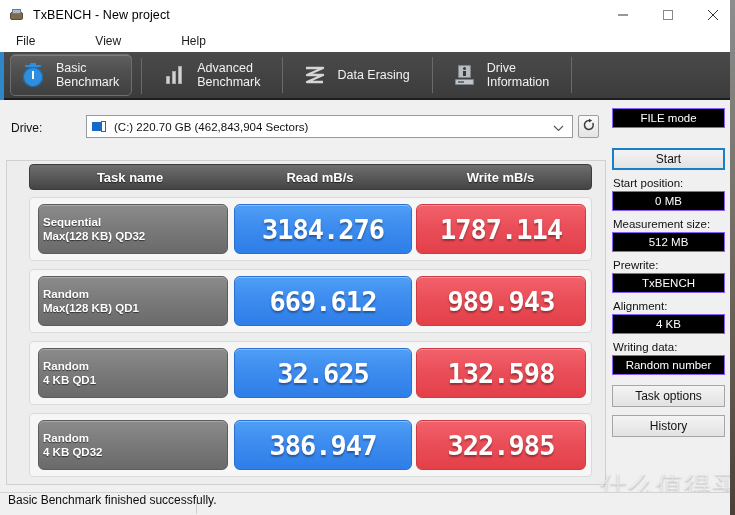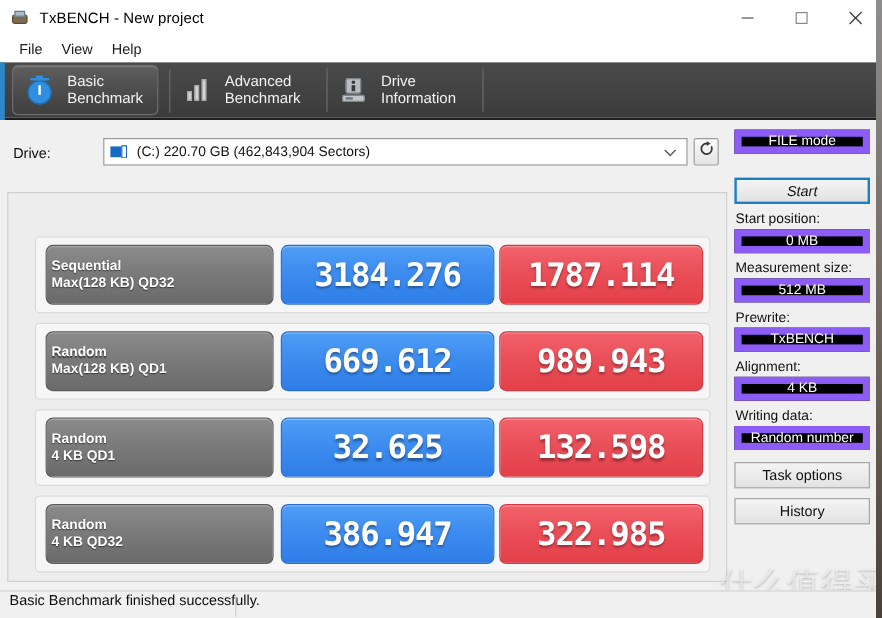--- a/index.html
+++ b/index.html
@@ -44,32 +44,34 @@
     align-items: center; justify-content: center;
     color: #3c3c3c;
   }
   .wbtn svg { display: block; }
 
   
   .menubar {
     position: absolute; left: 0; top: 30px; width: 735px; height: 22px;
     background: #ffffff; display: flex; align-items: center;
     padding-left: 9px;
+    gap: 44px;
   }
   .menu-item {
     font-size: 12px; color: #1a1a1a; padding: 2px 9px 3px 7px;
     white-space: nowrap;
   }
 
   
   .tabstrip {
     position: absolute; left: 0; top: 52px; width: 735px; height: 48px;
     background: linear-gradient(180deg,#4a4a4a 0%, #434343 50%, #3b3b3b 100%);
     display: flex; align-items: center;
     border-bottom: 2px solid #1e1e1e;
+    gap: 10px;
   }
   .accent-strip {
     position: absolute; left: 0; top: 52px; width: 4px; height: 48px;
     background: #2e87c8; z-index: 5;
   }
   .tab {
     height: 42px; display: flex; align-items: center;
     padding: 0 12px 0 10px; margin-left: 10px;
     position: relative; color: #e8e8e8;
   }
@@ -238,32 +240,32 @@
     width: 100%; text-align: center; color: #fff;
     font-family: "DejaVu Sans Mono", monospace;
     font-size: 27px; font-weight: bold; letter-spacing: -1px;
     text-shadow: 0 2px 2px rgba(0,0,0,.35);
   }
 
   
   .side { position: absolute; left: 612px; top: 108px; width: 118px; }
   .side-field {
     width: 113px; height: 20px; background: #000;
-    border: 6px solid #8b5cf6;
+    border: 1px solid #8b5cf6;
     color: #fff; font-size: 11.5px;
     display: flex; align-items: center; justify-content: center; text-align: right;
   }
   .side-btn {
     width: 113px; height: 22px;
     background: linear-gradient(180deg,#f4f4f4,#e2e2e2);
     border: 1px solid #a6a6a6;
     color: #111; font-size: 12px;
     display: flex; align-items: center; justify-content: center;
   }
-  .side-btn.focused { border: 2px solid #1a7ec8; font-style: italic; }
+  .side-btn.focused { border: 2px solid #1a7ec8; }
   .side-cap {
     font-size: 11.5px; color: #101010; margin: 7px 0 2px 1px;
   }
 
   
   .statusbar {
     position: absolute; left: 0; top: 492px; width: 735px; height: 23px;
     background: #f0f0f0; border-top: 1px solid #d4d4d4;
     display: flex; align-items: flex-start;
   }
@@ -346,20 +348,29 @@
       <div class="tab-icon ic-bars">
         <i></i>
           <i></i>
           <i></i>
       </div>
       <div class="tab-label">Advanced
 Benchmark</div>
       <div class="sep"></div>
     </div>
 
+    <div class="tab">
+      <div class="tab-icon ic-zig">
+        <svg width="26" height="26" viewBox="0 0 26 26">
+          <path d="M4 6 L21 6 L5 13 L21 13 L5 20 L21 20" fill="none" stroke="#d6d6d6" stroke-width="2.4" stroke-linejoin="round"></path>
+        </svg>
+      </div>
+      <div class="tab-label">Data Erasing</div>
+      <div class="sep"></div>
+    </div>
 
     <div class="tab">
       <div class="tab-icon ic-drive">
         <div class="top">
             <b></b>
             <u></u>
           </div>
         <div class="base">
             <s></s>
           </div>
@@ -389,20 +400,25 @@
         <svg width="14" height="14" viewBox="0 0 14 14">
           <path d="M11 5.5 A4.4 4.4 0 1 1 7 2.6" fill="none" stroke="#3a3a3a" stroke-width="1.5" stroke-linecap="round"></path>
           <path d="M7 0.7 L7 4.6 L10.2 2.6 Z" fill="#3a3a3a"></path>
         </svg>
       </span>
     </div>
   </div>
 
   <div class="results">
 
+    <div class="res-head">
+      <div class="cell c1">Task name</div>
+      <div class="cell c2">Read mB/s</div>
+      <div class="cell c3">Write mB/s</div>
+    </div>
 
     <div class="res-row" style="top:36px;">
       <div class="chip chip-name">
         <div class="nm">Sequential
 Max(128 KB) QD32</div>
       </div>
       <div class="chip chip-read">
         <div class="num">3184.276</div>
       </div>
       <div class="chip chip-write">

